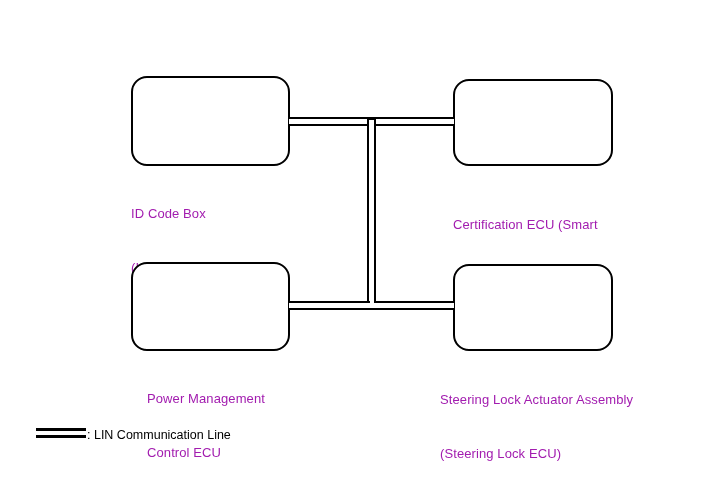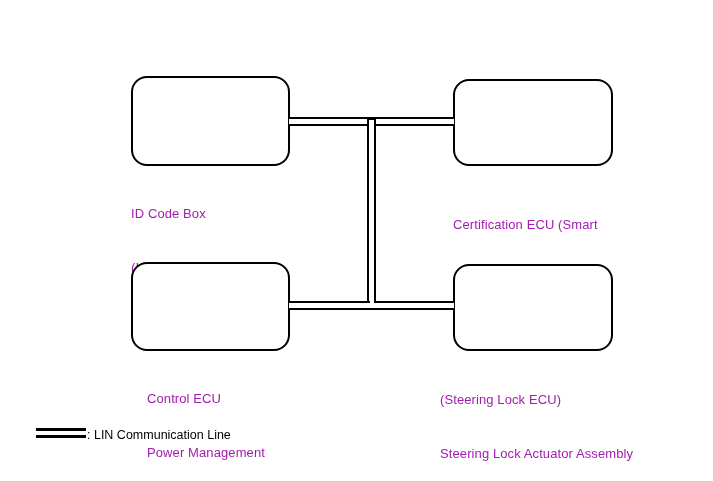--- a/index.html
+++ b/index.html
@@ -93,28 +93,28 @@
   </div>
 
   <div class="ecu-box" style="left:453px; top:79px; width:160px; height:87px;"></div>
   <div class="ecu-label" style="left:453px; top:180px;">
     <div>Certification ECU (Smart</div>
     <div>Key ECU Assembly)</div>
   </div>
 
   <div class="ecu-box" style="left:131px; top:262px; width:159px; height:89px;"></div>
   <div class="ecu-label" style="left:147px; top:354px;">
+    <div>Power Management</div>
     <div>Control ECU</div>
-    <div>Power Management</div>
   </div>
 
   <div class="ecu-box" style="left:453px; top:264px; width:160px; height:87px;"></div>
   <div class="ecu-label" style="left:440px; top:355px;">
+    <div>Steering Lock Actuator Assembly</div>
     <div>(Steering Lock ECU)</div>
-    <div>Steering Lock Actuator Assembly</div>
   </div>
 
   <div class="bus-h" style="left:289px; top:117px; width:165px;"></div>
 
   <div class="bus-v" style="left:367px; top:117px; height:193px;"></div>
 
   <div class="bus-patch" style="left:369.5px; top:119.5px; width:4px; height:5px;"></div>
 
   <div class="bus-cap" style="left:367px; top:117px; width:9px; height:2.5px;"></div>
 

